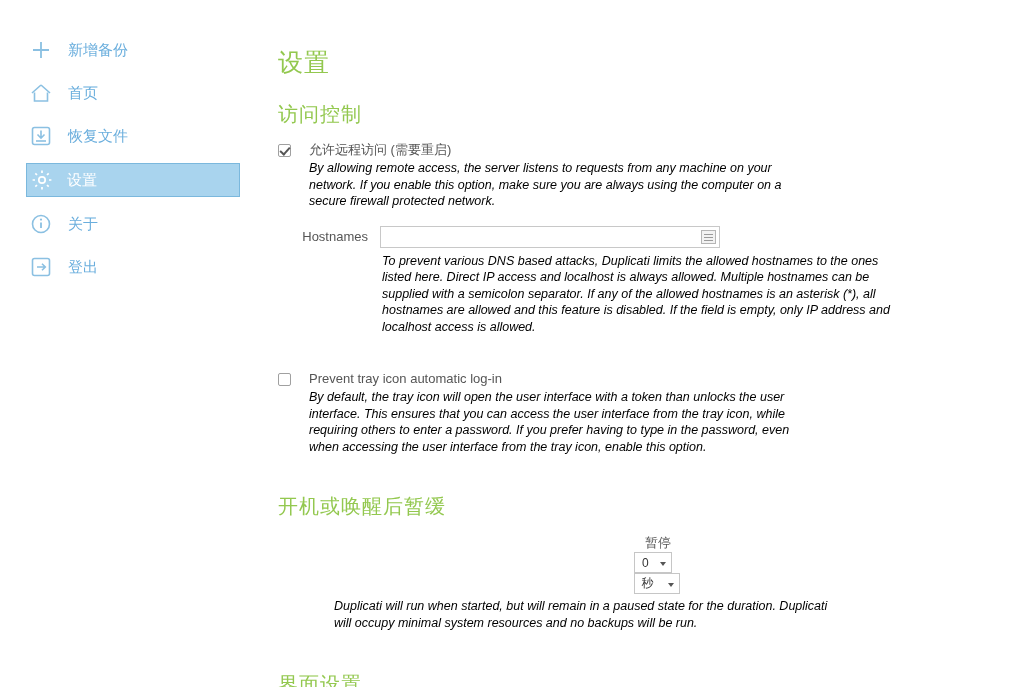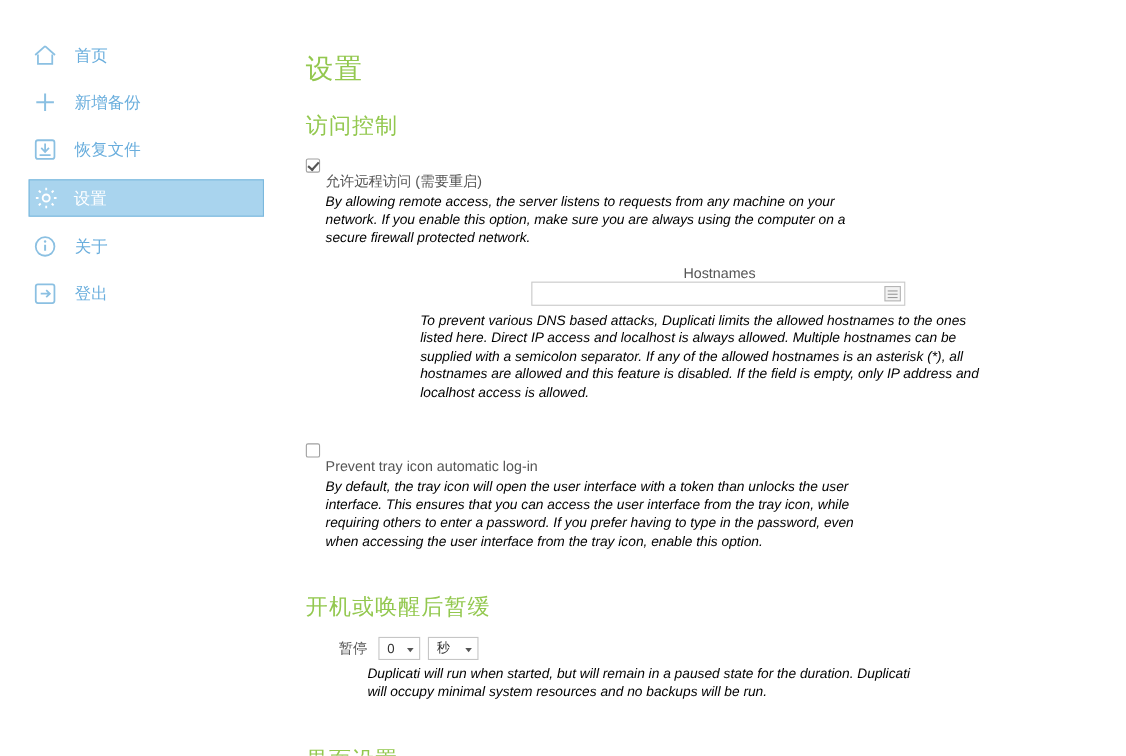--- a/index.html
+++ b/index.html
@@ -133,44 +133,44 @@
     content: "";
     position: absolute;
     left: 2px; top: 3px;
     width: 9px; height: 1px;
     background: #9a9a9a;
     box-shadow: 0 3px 0 #9a9a9a, 0 6px 0 #9a9a9a;
   }
   .pw-input { width: 340px; letter-spacing: 1px; color: #666; }
   .host-input { width: 340px; }
 
-  .opt-row { display: flex; align-items: flex-start; margin-top: 9px; flex-direction: column; }
+  .opt-row { display: flex; align-items: flex-start; margin-top: 9px; }
   .opt-row .cb { margin-top: 2px; }
   .opt-text { margin-left: 18px; }
   .opt-title { font-size: 13px; color: #555; line-height: 16px; }
   .desc {
     font-size: 12.5px;
     font-style: italic;
     color: #000000;
     line-height: 16.5px;
     margin-top: 2px;
     max-width: 510px;
   }
   .hostname-row {
     display: flex; align-items: center;
-    margin-top: 16px; margin-left: 10px; flex-direction: column;
+    margin-top: 16px; margin-left: 10px;
   }
   .hostname-row .field-label { width: 80px; margin-right: 12px; }
   .hostname-desc { margin-left: 104px; margin-top: 5px; max-width: 512px; }
 
   .prevent-block { margin-top: 36px; }
   .prevent-desc { max-width: 508px; }
 
   .sec2 { margin-top: 38px; }
-  .pause-row { display: flex; align-items: center; margin-left: 10px; }
+  .pause-row { display: flex; align-items: center; margin-left: 10px; flex-direction: column; }
   .pause-row .field-label { width: 46px; margin-right: 10px; }
   .sel {
     height: 21px;
     border: 1px solid #c6c6c6;
     background: #fff;
     font-size: 12px;
     color: #333;
     display: inline-flex;
     align-items: center;
     padding: 0 16px 0 7px;
@@ -193,35 +193,35 @@
 </style>
 </head>
 <body>
 
 <div id="app">
 
   <div class="sidebar">
 
     <div class="nav-item">
       <span class="nav-icon">
+        <svg width="22" height="22" viewBox="0 0 22 22">
+            <path d="M11 3 V19 M3 11 H19" fill="none" stroke="currentColor" stroke-width="1.8"></path>
+          </svg>
+      </span>
+      <span class="nav-label">新增备份</span>
+    </div>
+
+    <div class="nav-item">
+      <span class="nav-icon">
         <svg width="22" height="20" viewBox="0 0 22 20">
             <path d="M11 2 L20 10 M11 2 L2 10" fill="none" stroke="currentColor" stroke-width="1.6"></path>
             <path d="M4.5 9.5 V18 H17.5 V9.5" fill="none" stroke="currentColor" stroke-width="1.6"></path>
           </svg>
       </span>
       <span class="nav-label">首页</span>
-    </div>
-
-    <div class="nav-item">
-      <span class="nav-icon">
-        <svg width="22" height="22" viewBox="0 0 22 22">
-            <path d="M11 3 V19 M3 11 H19" fill="none" stroke="currentColor" stroke-width="1.8"></path>
-          </svg>
-      </span>
-      <span class="nav-label">新增备份</span>
     </div>
 
     <div class="nav-item">
       <span class="nav-icon">
         <svg width="22" height="22" viewBox="0 0 22 22">
             <rect x="2.5" y="2.5" width="17" height="17" rx="2" fill="none" stroke="currentColor" stroke-width="1.6"></rect>
             <path d="M11 5.5 V13 M7.5 9.5 L11 13.2 L14.5 9.5" fill="none" stroke="currentColor" stroke-width="1.6"></path>
             <path d="M6 16 H16" stroke="currentColor" stroke-width="1.6"></path>
           </svg>
       </span>

